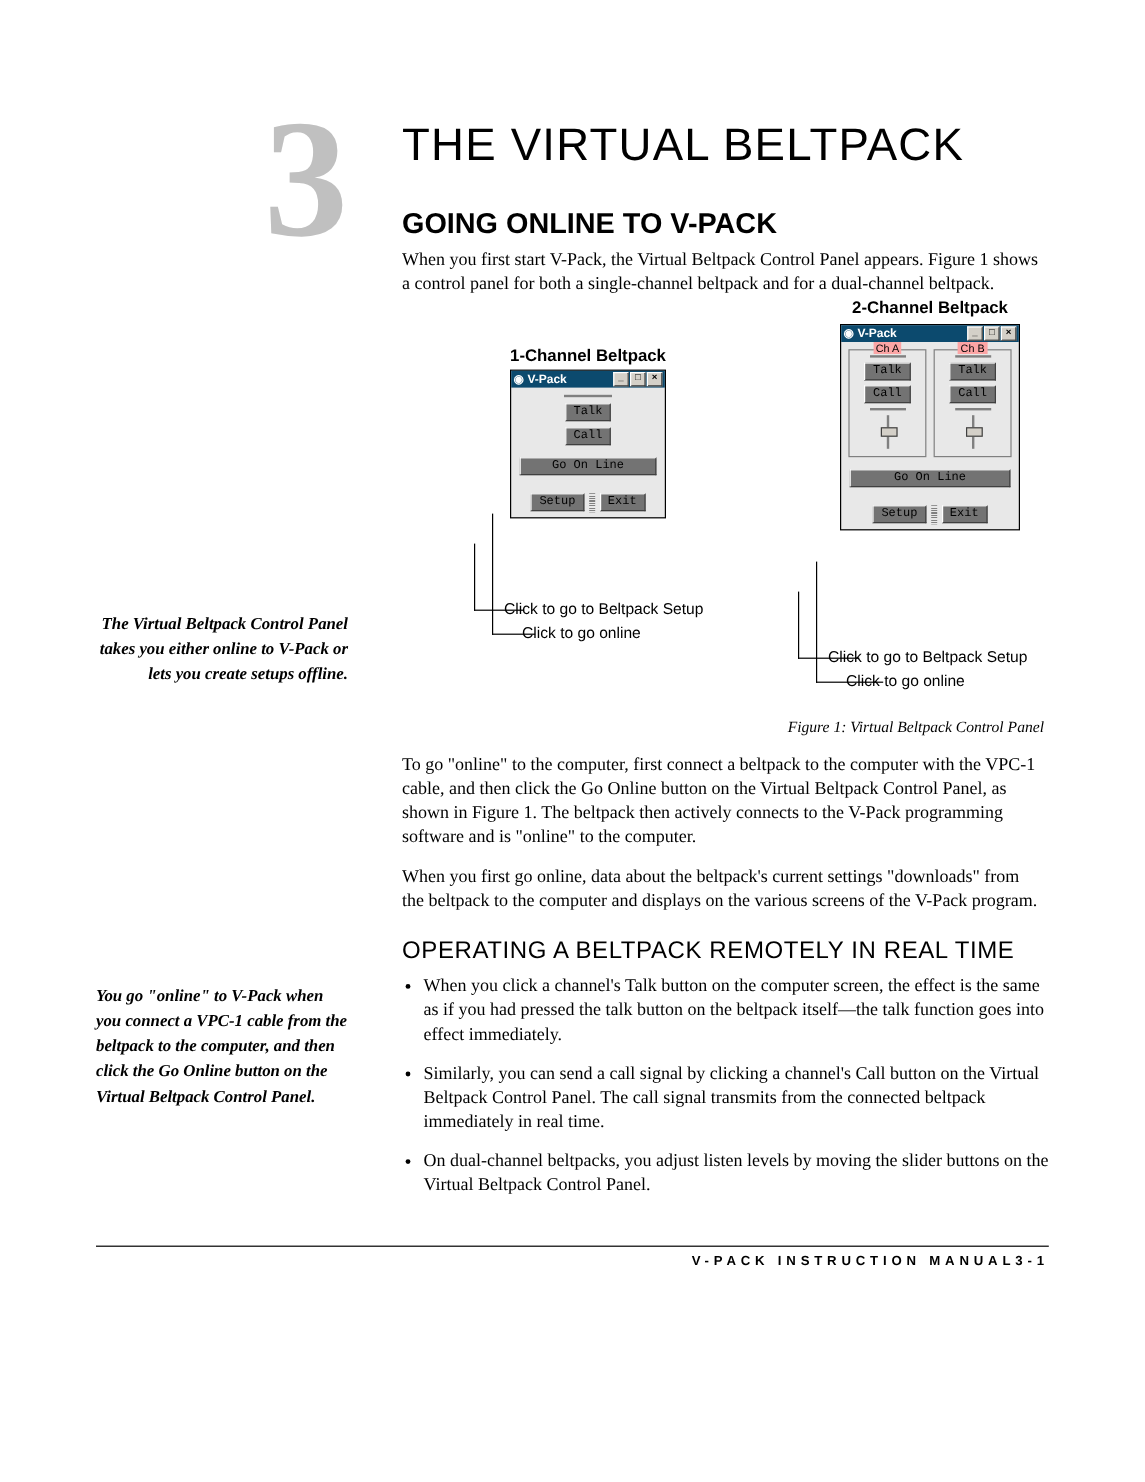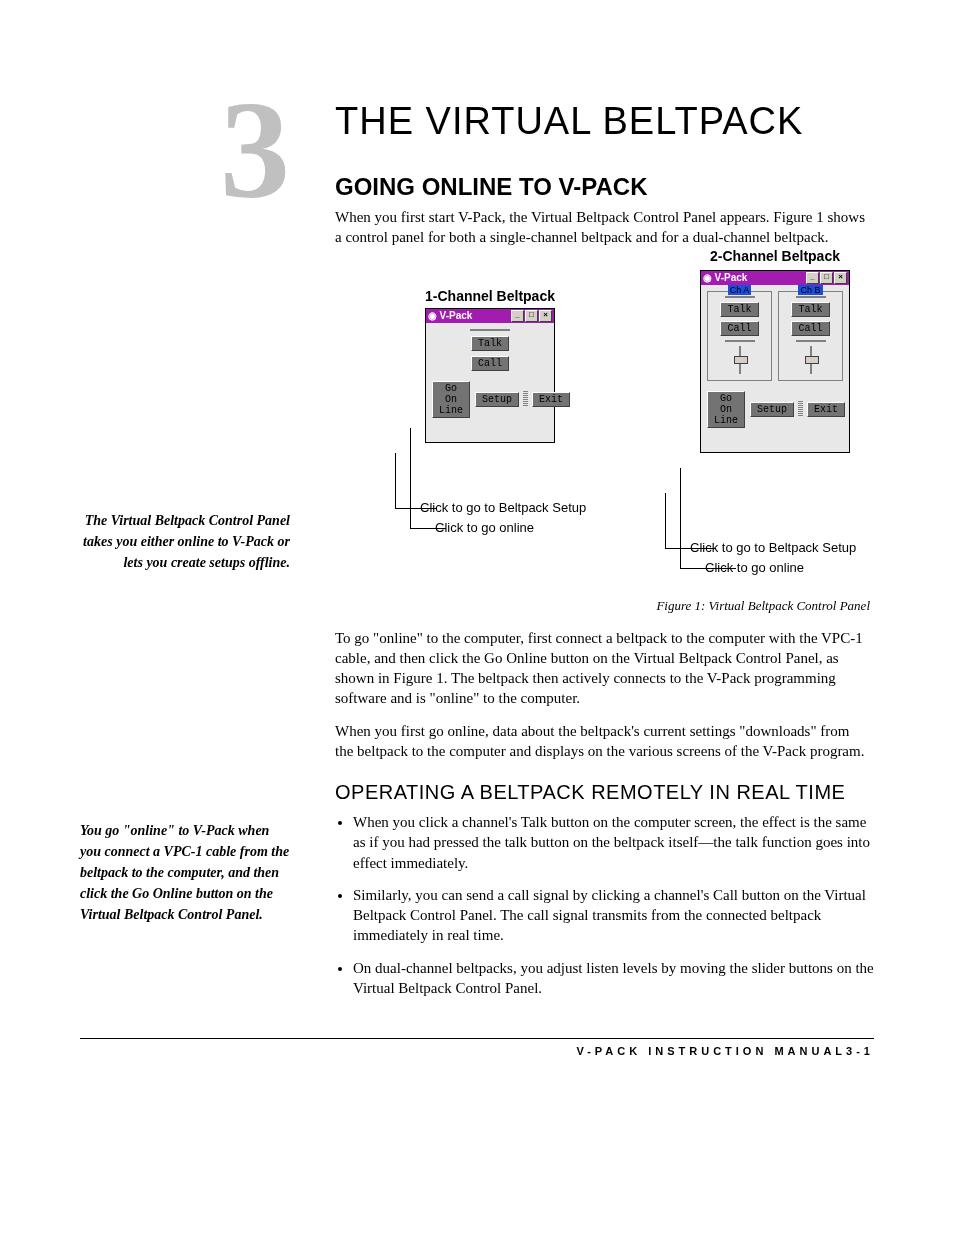--- a/index.html
+++ b/index.html
@@ -95,21 +95,21 @@
     white-space: nowrap;
   }
   .vpack-window {
     background: #e8e8e8;
     border: 1px solid #000;
     width: 130px;
     box-sizing: border-box;
   }
   .vpack-window.wide { width: 150px; }
   .titlebar {
-    background: #a21caf;
+    background: #0c4a6e;
     color: #fff;
     font-family: Arial, sans-serif;
     font-size: 10px;
     font-weight: bold;
     padding: 1px 2px;
     display: flex;
     justify-content: space-between;
     align-items: center;
   }
   .winbtns {
@@ -148,21 +148,21 @@
     position: relative;
     display: flex;
     flex-direction: column;
     align-items: center;
     gap: 4px;
     width: 58px;
   }
   .ch-legend {
     position: absolute;
     top: -7px;
-    background: #1d4ed8;
+    background: #fca5a5;
     font-family: Arial, sans-serif;
     font-size: 9px;
     padding: 0 2px;
   }
   .winbutton {
     background: #737373;
     border: 1px solid #fff;
     border-right-color:#404040;
     border-bottom-color:#404040;
     font-family: Liberation Mono, monospace;
@@ -186,25 +186,25 @@
   .slider-thumb {
     position: absolute;
     left: -5px;
     top: 10px;
     width: 12px;
     height: 6px;
     background: #d4d0c8;
     border: 1px solid #404040;
   }
   .vp-bottom {
-    padding: 4px 6px 24px 6px;
-    display: flex;
-    flex-direction: row;
-    align-items: center;
-    gap: 5px;
+    padding: 4px 6px 4px 6px;
+    display: flex;
+    flex-direction: column;
+    align-items: center;
+    gap: 15px;
   }
   .btn-row {
     display: flex;
     gap: 4px;
     align-items: center;
   }
   .vgrip {
     width: 5px;
     height: 16px;
     background: repeating-linear-gradient(#808080 0 1px, #e8e8e8 1px 2px);

